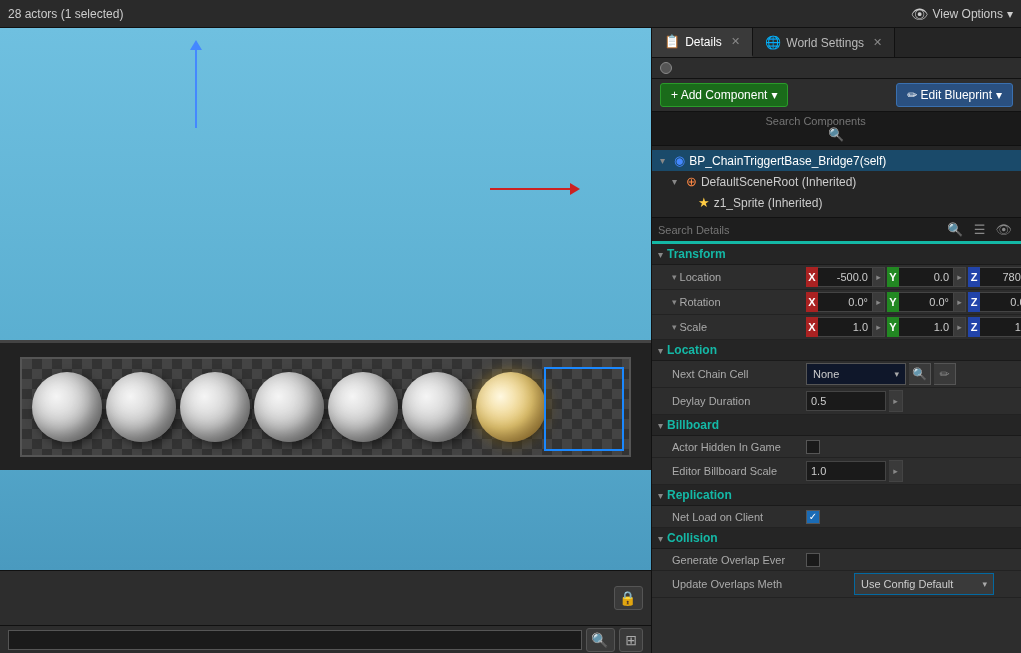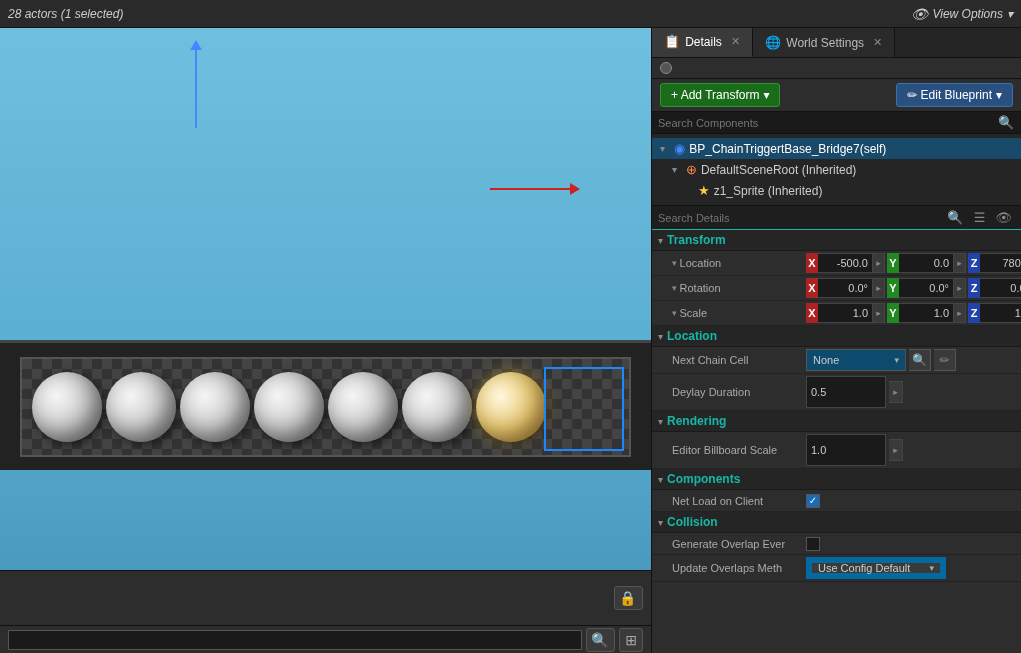--- a/index.html
+++ b/index.html
@@ -17,21 +17,20 @@
     
     .top-bar {
       height: 28px;
       background: #2a2a2a;
       display: flex;
       align-items: center;
       padding: 0 8px;
       gap: 8px;
       border-bottom: 1px solid #111;
       flex-shrink: 0;
-      font-style: italic;
     }
     .actor-count {
       color: #ccc;
       font-size: 12px;
     }
     .view-options-btn {
       margin-left: auto;
       display: flex;
       align-items: center;
       gap: 4px;
@@ -306,20 +305,21 @@
     }
 
     
     .search-components {
       display: flex;
       align-items: center;
       padding: 3px 6px;
       background: #1a1a1a;
       border-bottom: 1px solid #111;
       flex-shrink: 0;
+      flex-direction: column;
     }
     .search-components input {
       flex: 1;
       background: transparent;
       border: none;
       color: #aaa;
       font-size: 11px;
       outline: none;
     }
     .search-icon { color: #888; font-size: 13px; }
@@ -351,21 +351,21 @@
     .tree-icon.blue { color: #4488ff; }
     .tree-icon.orange { color: #ff8844; }
     .tree-icon.yellow { color: #ffcc44; }
 
     
     .search-details {
       display: flex;
       align-items: center;
       padding: 3px 6px;
       background: #1e1e1e;
-      border-bottom: 1px solid #14b8a6;
+      border-bottom: 3px solid #14b8a6;
       gap: 4px;
       flex-shrink: 0;
     }
     .search-details input {
       flex: 1;
       background: transparent;
       border: none;
       color: #aaa;
       font-size: 11px;
       outline: none;
@@ -479,21 +479,21 @@
       cursor: pointer;
       font-size: 9px;
       color: #888;
     }
 
     
     .dropdown-val {
       display: flex;
       align-items: center;
       height: 22px;
-      background: #0c4a6e;
+      background: #0f172a;
       border: 1px solid #555;
       color: #ccc;
       font-size: 11px;
       padding: 0 6px;
       cursor: pointer;
       gap: 12px;
       min-width: 100px;
     }
     .dropdown-val .dv-arrow { margin-left: auto; font-size: 9px; color: #aaa; }
     .dropdown-search-btn {
@@ -520,21 +520,21 @@
       align-items: center;
       justify-content: center;
       cursor: pointer;
       font-size: 12px;
     }
 
     
     .num-input {
       display: flex;
       align-items: center;
-      height: 32px;
+      height: 20px;
       background: #1a1a1a;
       border: 1px solid #444;
       color: #ccc;
       font-size: 11px;
       padding: 0 4px;
       min-width: 80px;
     }
     .num-arrow {
       width: 14px;
       height: 22px;
@@ -573,26 +573,27 @@
       border: 1px solid #555;
       cursor: pointer;
     }
 
     
     .prop-select {
       display: flex;
       align-items: center;
       height: 22px;
       background: #3a3a3a;
-      border: 6px solid #0369a1;
+      border: 1px solid #0369a1;
       color: #ccc;
       font-size: 11px;
       padding: 0 6px;
       gap: 4px;
       min-width: 140px;
+      margin-left: 48px;
     }
     .prop-select .dv-arrow { margin-left: auto; font-size: 9px; }
 
     
     .dropdown-chevron {
       font-size: 9px;
       color: #aaa;
     }
 
     .prop-label-arrow {
@@ -665,21 +666,21 @@
         <span class="tab-close">✕</span>
       </div>
     </div>
 
     <div class="actor-name-bar">
       <div class="actor-dot"></div>
     </div>
 
     <div class="action-btns">
       <div class="add-component-btn">
-        <span>+ Add Transform</span>
+        <span>+ Add Component</span>
         <span>▾</span>
       </div>
       <div class="edit-blueprint-btn">
         <span>✏ Edit Blueprint</span>
         <span>▾</span>
       </div>
     </div>
 
     <div class="search-components">
       <input placeholder="Search Components" style="flex: 1 1 0%; background: transparent; border: none; color: rgb(170, 170, 170); font-size: 11px; outline: none;">
@@ -823,37 +824,45 @@
           <span>Deylay Duration</span>
         </div>
         <div class="prop-value">
           <div class="num-input">0.5</div>
           <div class="num-arrow">▸</div>
         </div>
       </div>
 
       <div class="section-header">
         <span class="chevron">▾</span>
-        <span class="section-title">Rendering</span>
-      </div>
-
+        <span class="section-title">Billboard</span>
+      </div>
+
+      <div class="prop-row">
+        <div class="prop-label">
+          <span>Actor Hidden In Game</span>
+        </div>
+        <div class="prop-value">
+          <div class="prop-checkbox-empty"></div>
+        </div>
+      </div>
 
       <div class="prop-row">
         <div class="prop-label">
           <span>Editor Billboard Scale</span>
         </div>
         <div class="prop-value">
           <div class="num-input">1.0</div>
           <div class="num-arrow">▸</div>
         </div>
       </div>
 
       <div class="section-header">
         <span class="chevron">▾</span>
-        <span class="section-title">Components</span>
+        <span class="section-title">Replication</span>
       </div>
 
       <div class="prop-row">
         <div class="prop-label">
           <span>Net Load on Client</span>
         </div>
         <div class="prop-value">
           <div class="prop-checkbox checked"></div>
         </div>
       </div>

